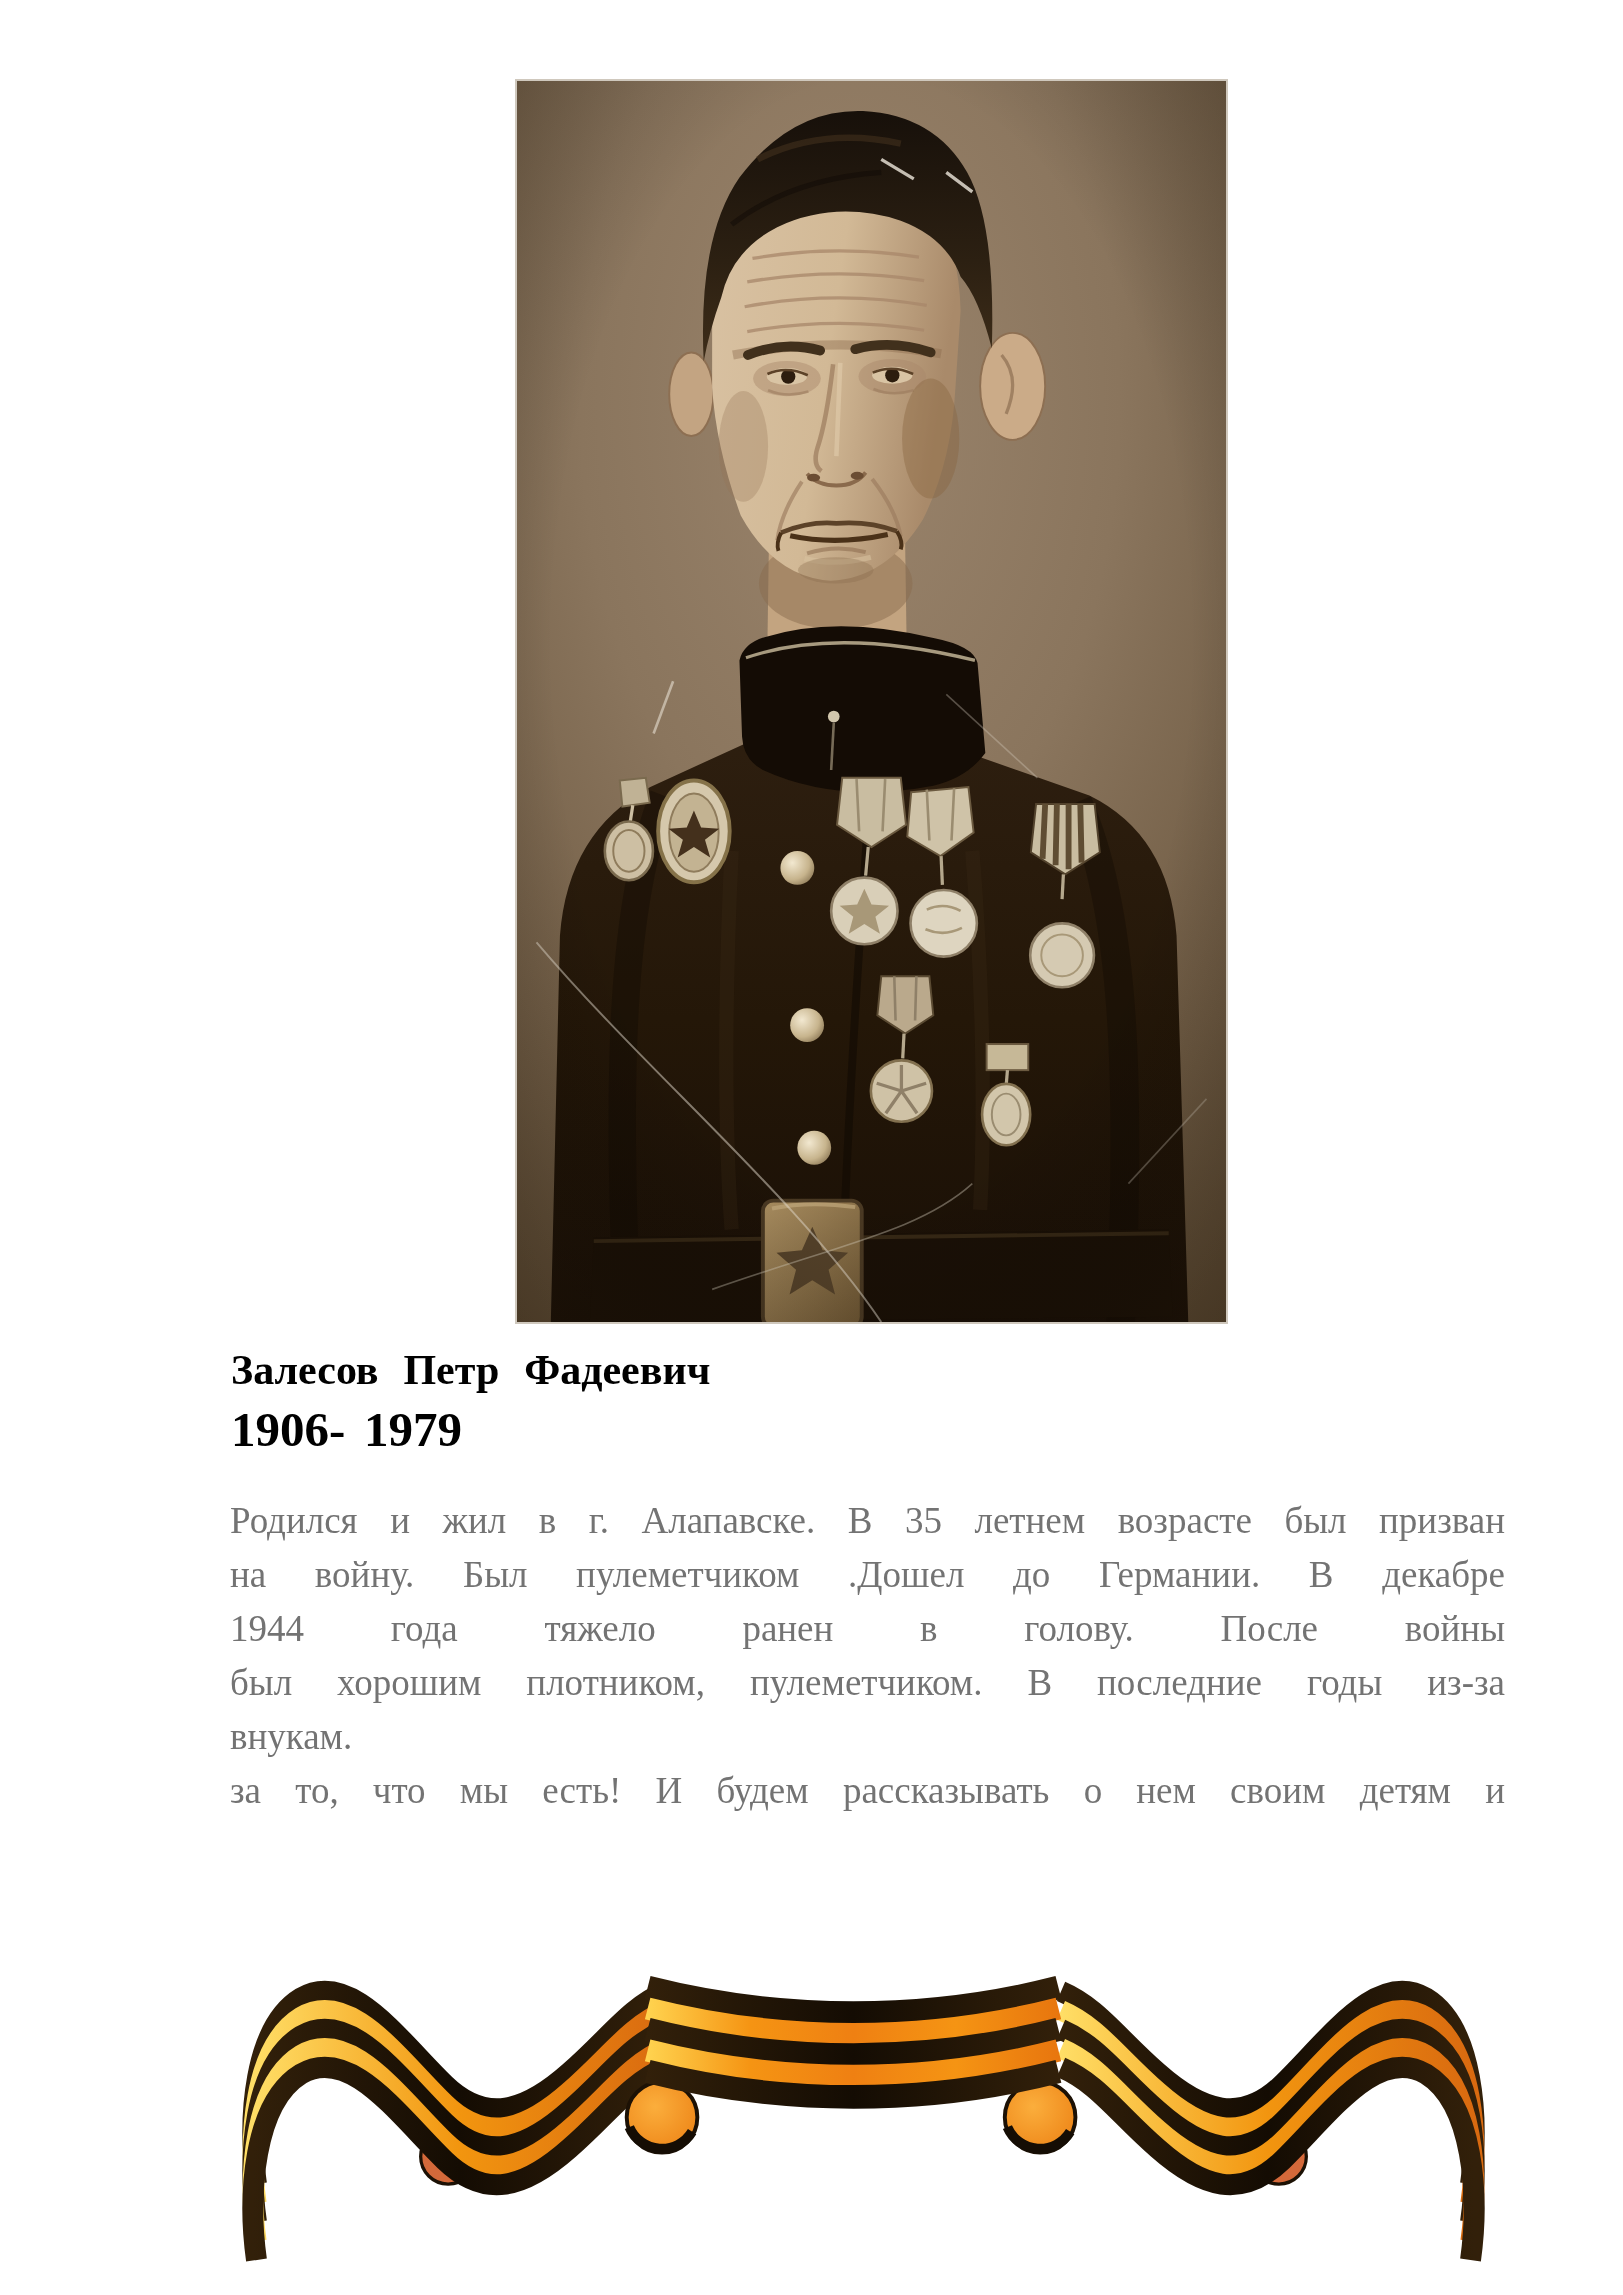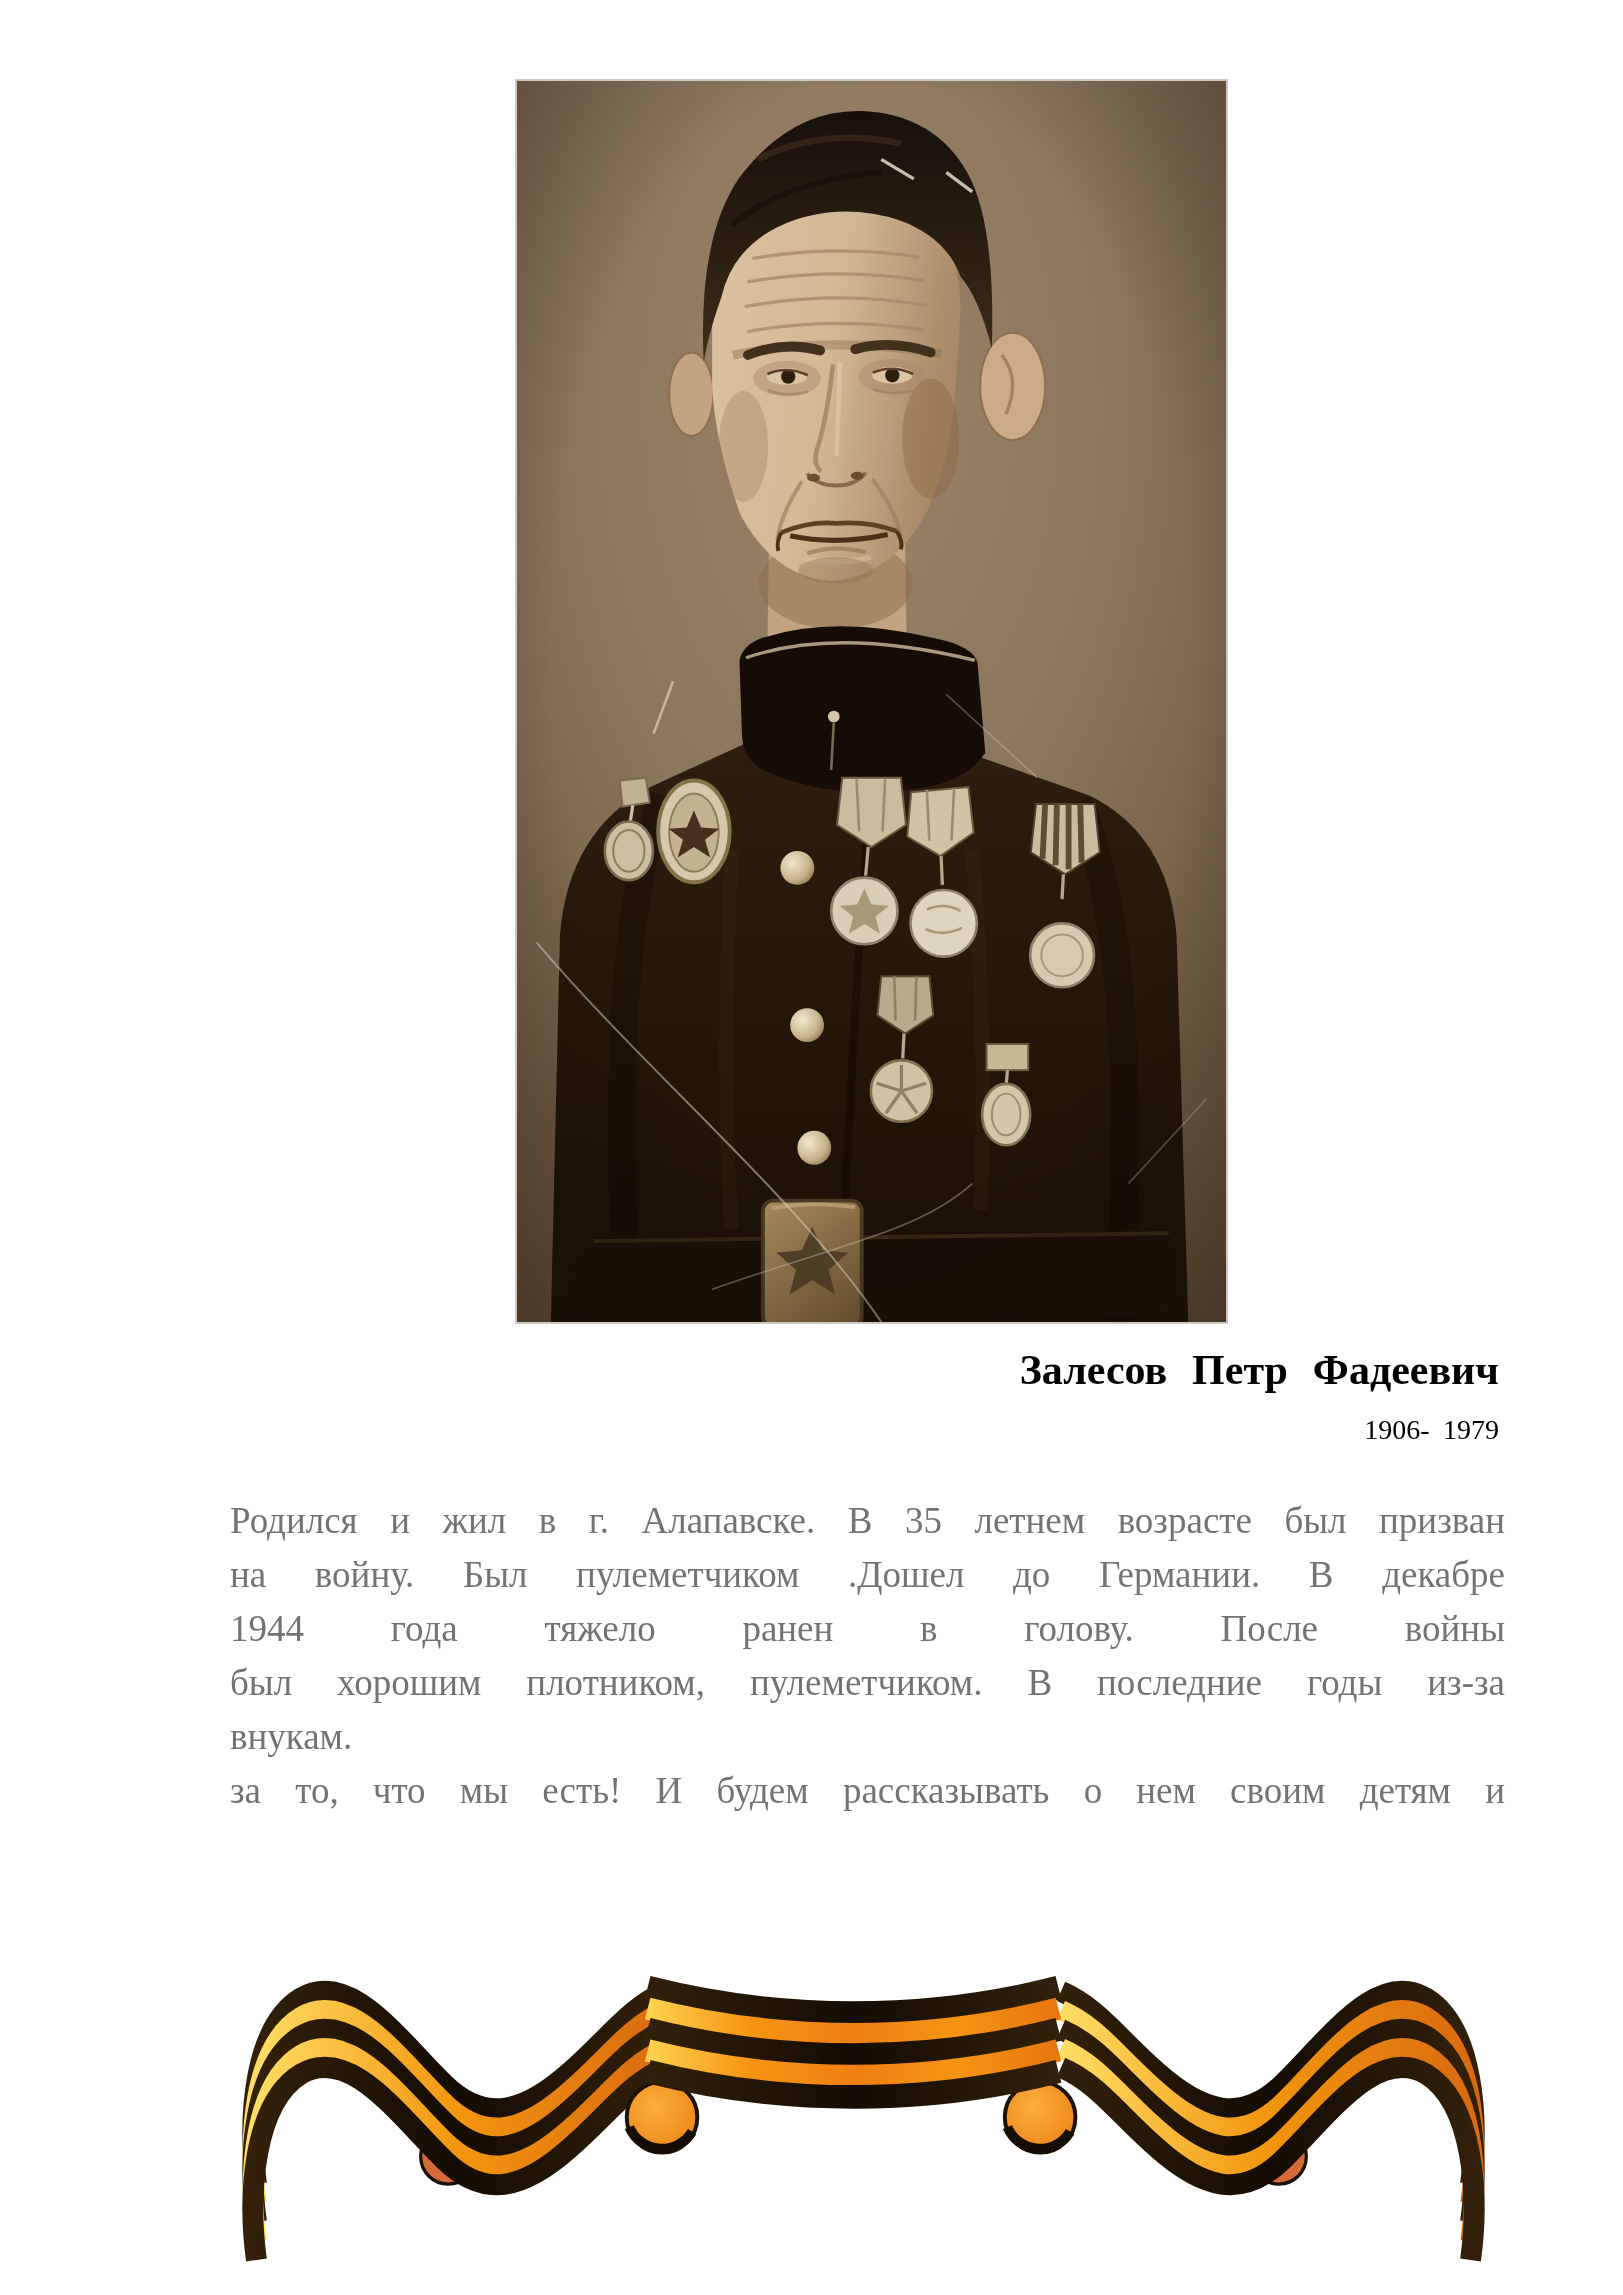--- a/index.html
+++ b/index.html
@@ -6,28 +6,28 @@
   body{
     width:1623px;height:2295px;position:relative;background:#ffffff;
     font-family:"Liberation Serif","DejaVu Serif",serif;overflow:hidden;
   }
   .photo{
     position:absolute;left:515px;top:79px;width:713px;height:1245px;
     border:2.6px solid #cfc8bd;box-sizing:border-box;background:#7a6550;
   }
   .photo svg{display:block;width:100%;height:100%;}
   .memorial-title{
-    position:absolute;left:224px;top:1340px;width:1275px;
-    text-align:right;color:#000;
+    position:absolute;left:231px;top:1340px;width:1275px;
+    text-align:left;color:#000;
   }
   .memorial-title .name{
     font-size:42px;font-weight:bold;line-height:60px;word-spacing:14.4px;letter-spacing:0px;
   }
   .memorial-title .years{
-    font-size:28px;font-weight:normal;line-height:60px;word-spacing:6.5px;
+    font-size:49px;font-weight:bold;line-height:60px;word-spacing:6.5px;
   }
   .bio{
     position:absolute;left:230px;top:1494px;width:1275px;color:#737373;
     font-size:37px;line-height:54px;
   }
   .bio .line{
     text-align:justify;text-align-last:justify;height:54px;overflow:hidden;white-space:nowrap;
   }
   .bio .line.last{text-align-last:left;}
   .ribbon-banner{

